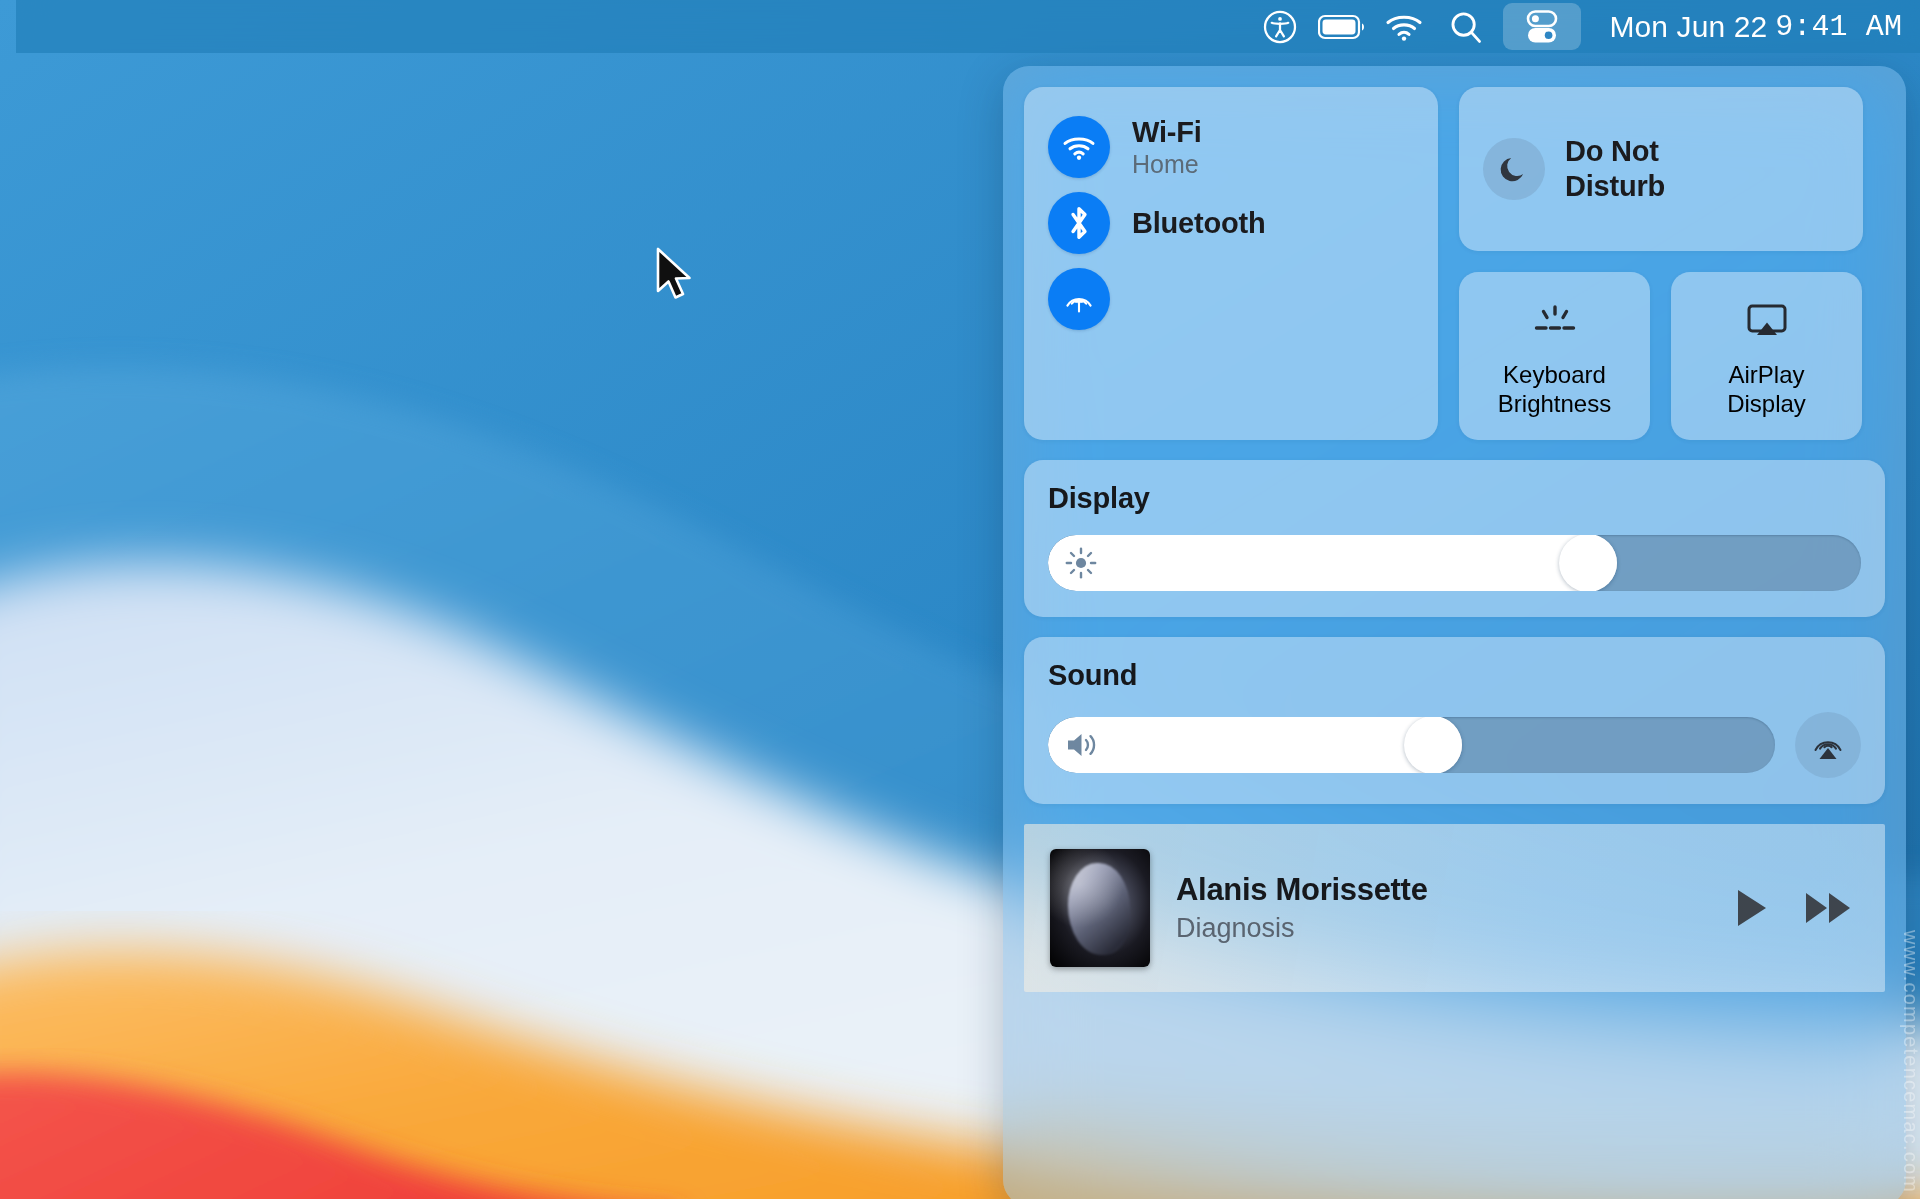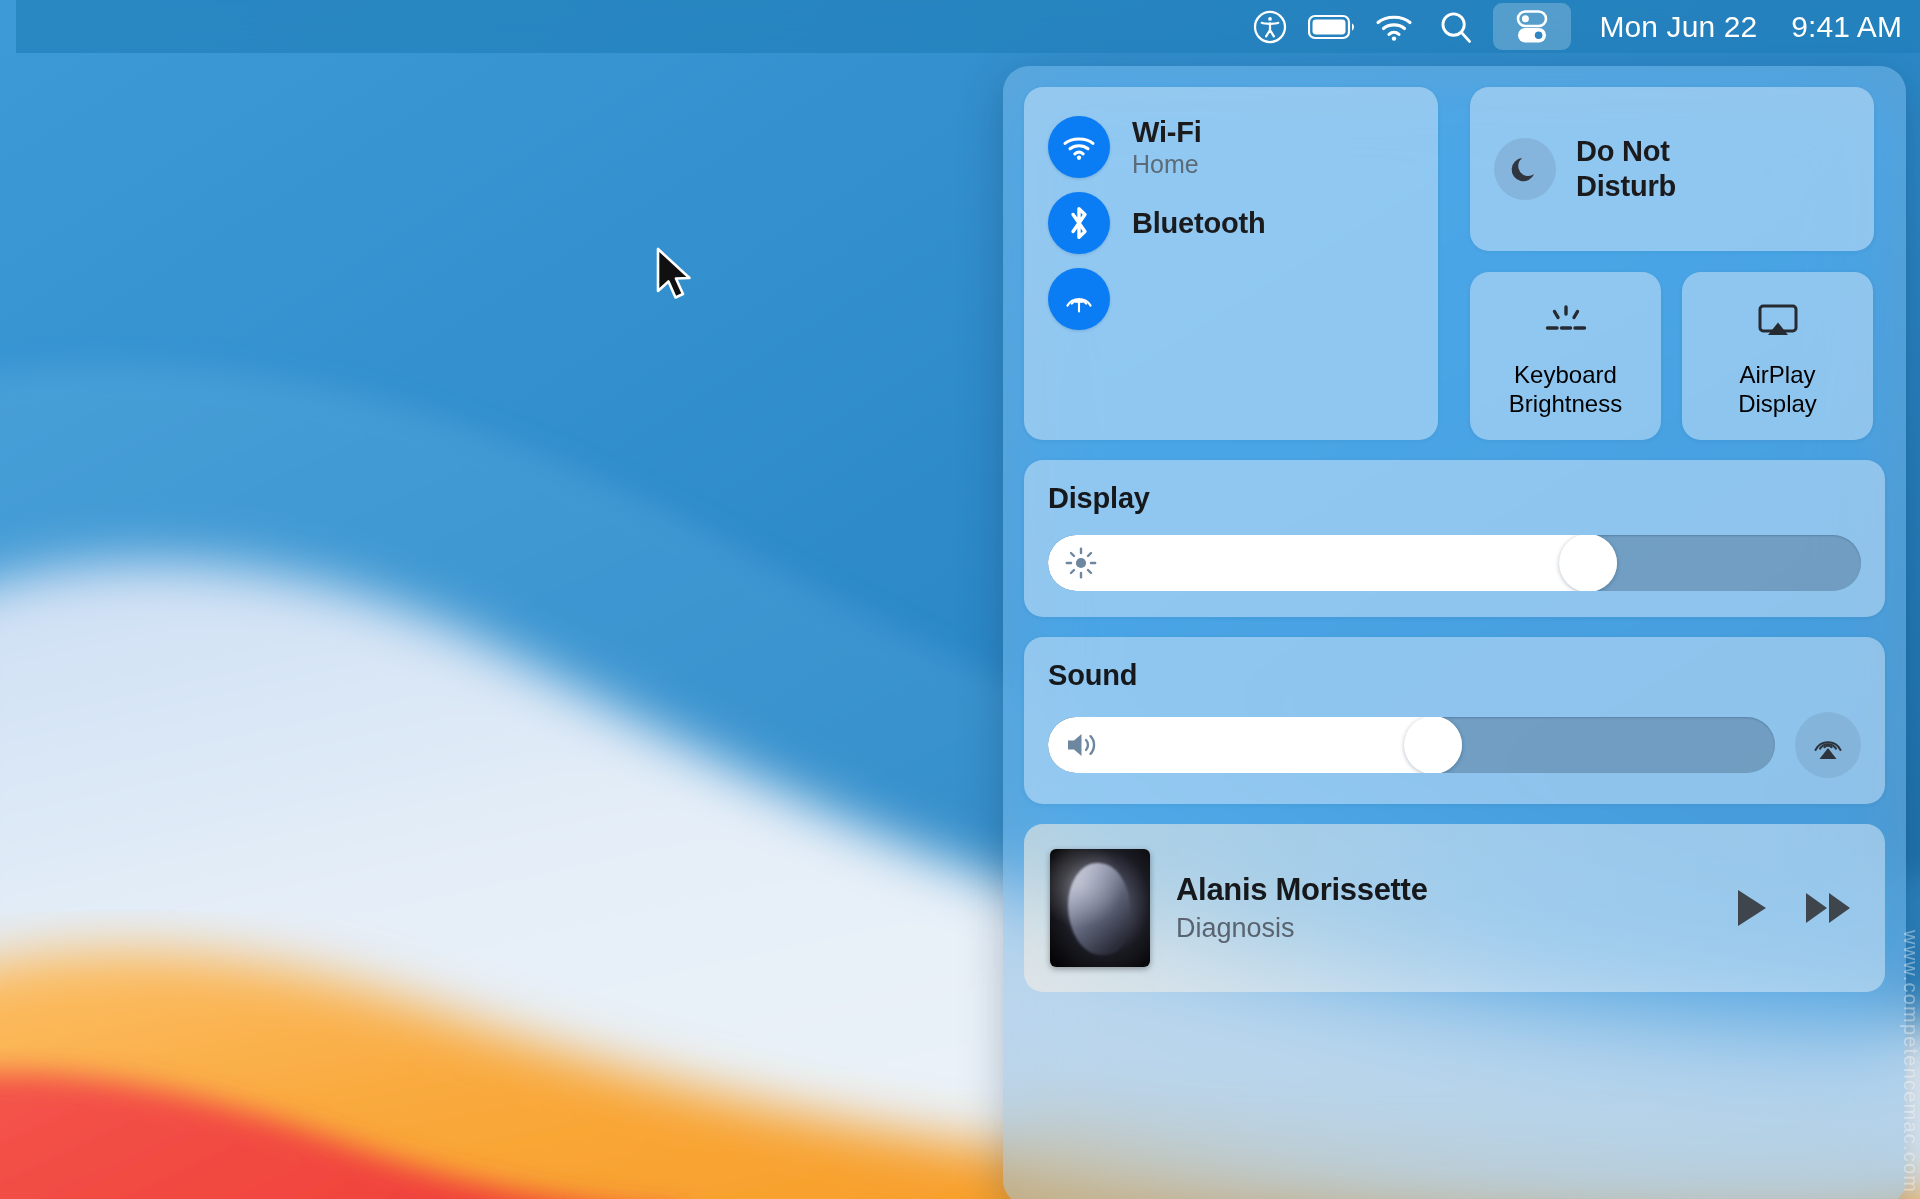--- a/index.html
+++ b/index.html
@@ -32,42 +32,42 @@
     width:78px; height:47px; border-radius:9px;
     background:rgba(255,255,255,0.22);
     margin:0 6px;
   }
   .mb-text {
     font-size:30px; letter-spacing:0.1px; color:#fff;
     font-weight:400; padding:0 4px;
     text-shadow:0 0 1px rgba(0,0,0,0.08);
   }
   #mb-date { margin-left:18px; }
-  #mb-time { margin-left:26px; margin-right:4px; }
+  #mb-time { margin-right:4px;font-family:Liberation Mono, monospace; }
 
   
   #control-center {
     position:absolute;
     left:1003px; top:66px; width:903px; height:1140px;
     border-radius:26px;
     background:rgba(141,186,222,0.50);
     backdrop-filter:blur(42px) saturate(150%);
     box-shadow:0 12px 44px rgba(10,40,70,0.26);
     padding:21px;
     z-index:30;
     overflow:hidden;
   }
   .cc-card {
     background:rgba(226,240,252,0.46);
     border-radius:19px;
     box-shadow:0 1px 4px rgba(20,55,90,0.08);
   }
 
   
-  #cc-top { display:flex; gap:32px; }
+  #cc-top { display:flex; gap:21px; }
   #cc-connect { width:414px; padding:22px 0 22px 0; }
   .conn-row { display:flex; align-items:center; padding:7px 0 7px 24px; }
   .conn-ico {
     width:62px; height:62px; border-radius:50%;
     background:#0a7df5;
     display:flex; align-items:center; justify-content:center;
     flex:0 0 auto;
     box-shadow:0 1px 3px rgba(0,40,90,0.18);
   }
   .conn-ico svg { display:block; }
@@ -124,21 +124,21 @@
   .sound-extra {
     width:66px; height:66px; border-radius:50%; flex:0 0 auto;
     background:rgba(120,160,195,0.42);
     display:flex; align-items:center; justify-content:center;
   }
 
   
   #cc-now {
     margin-top:20px; height:168px;
     background:linear-gradient(100deg, rgba(246,238,225,0.58) 0%, rgba(224,236,246,0.55) 60%, rgba(214,232,246,0.55) 100%);
-    border-radius:19px;
+    border-radius:2px;
     display:flex; align-items:center; padding:0 30px 0 26px;
   }
   #album-art {
     width:100px; height:118px; border-radius:6px; flex:0 0 auto;
     background:radial-gradient(ellipse at 55% 45%, #8d93a8 0%, #4a4d5e 26%, #1a1a22 58%, #000 100%);
     box-shadow:0 2px 6px rgba(0,0,0,0.35);
     position:relative; overflow:hidden;
   }
   #album-art::before {
     content:""; position:absolute; left:18%; top:12%; width:62%; height:78%;

